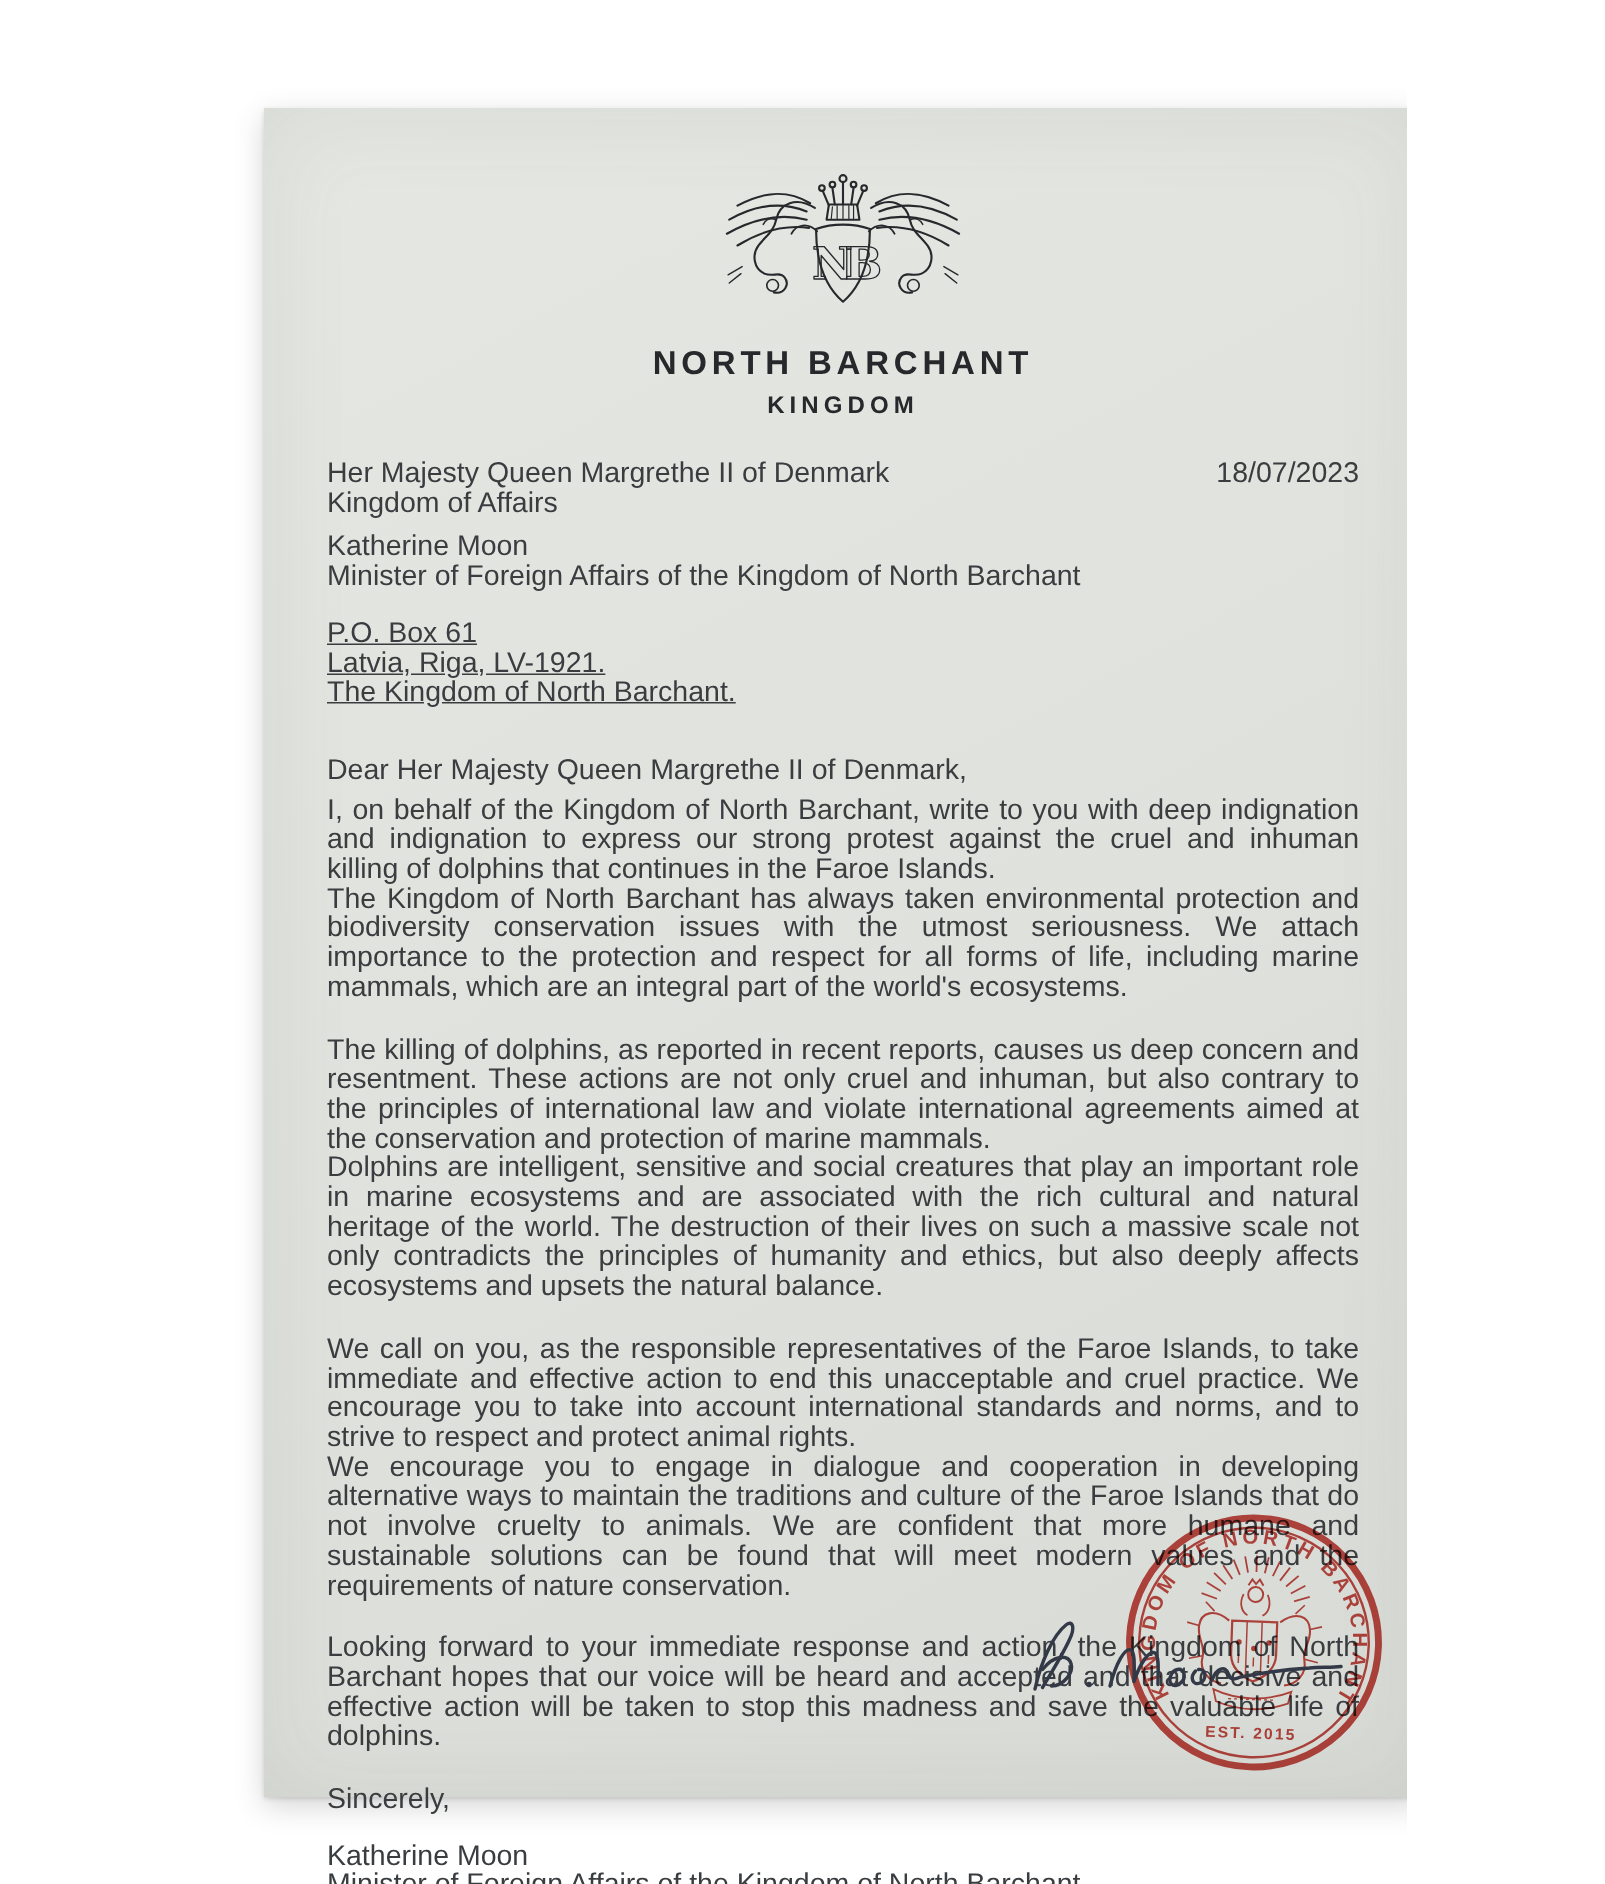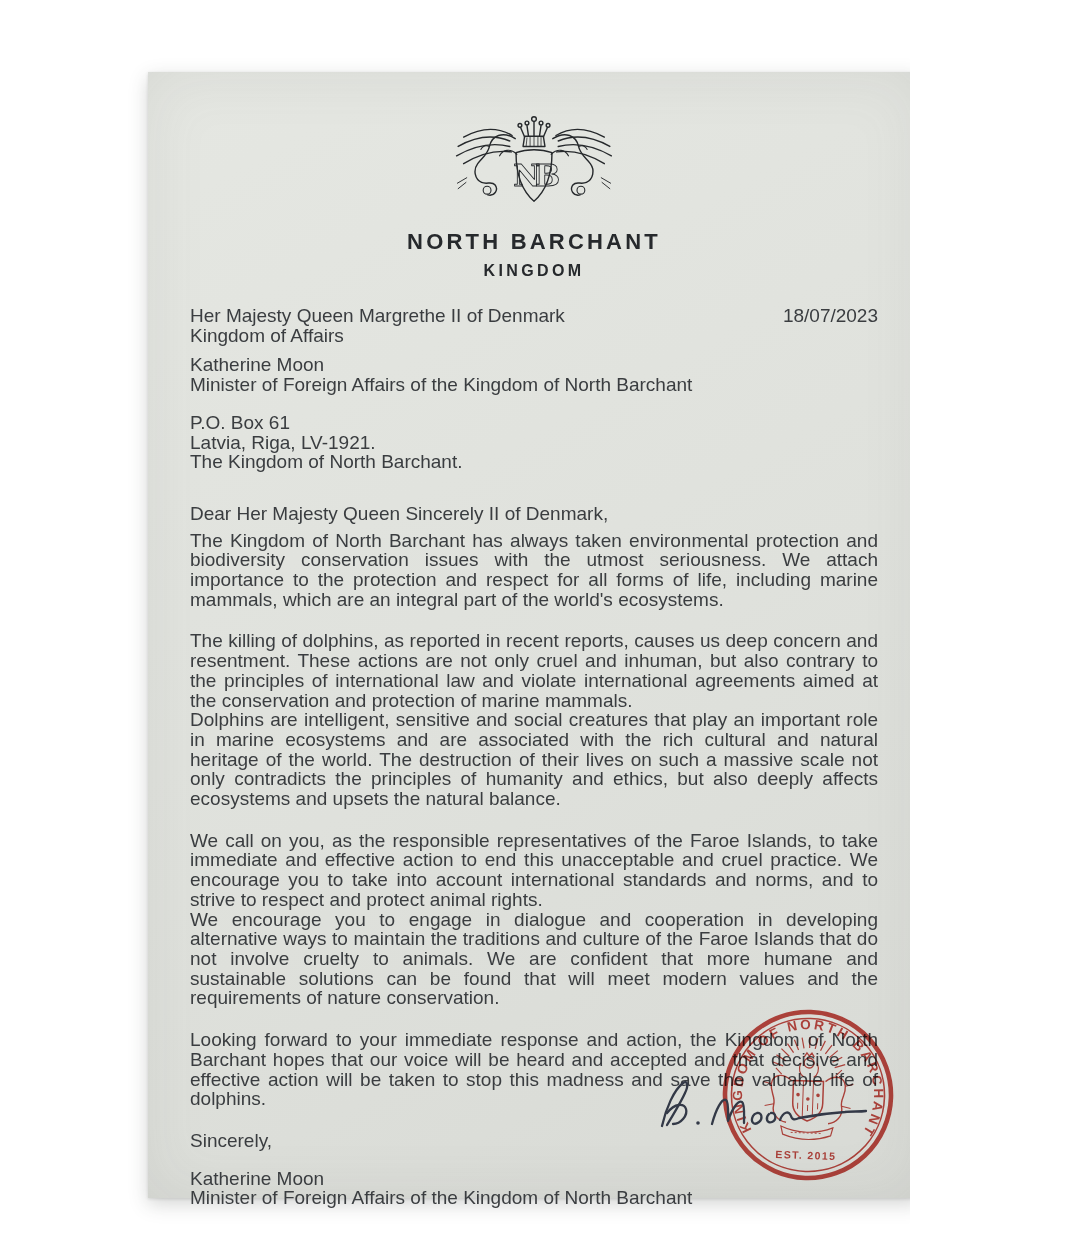--- a/index.html
+++ b/index.html
@@ -1,36 +1,36 @@
 <!DOCTYPE html>
 <html><head>
 <meta charset="utf-8">
 <style>
   html,body{margin:0;padding:0;}
   body{
     width:1070px;height:1256px;background:#ffffff;
     font-family:"Liberation Sans",sans-serif;
   }
-  .stage{position:relative;width:910px;height:1256px;background:#ffffff;overflow:hidden;}
+  .stage{position:relative;width:910px;height:1256px;background:#ffffff;overflow:hidden;margin-left:28px;}
   .paper{
     position:absolute;left:148px;top:72px;width:772px;height:1126px;
     background:linear-gradient(152deg,#e5e7e2 0%,#dfe1dc 55%,#d8dad5 100%);
     box-shadow:0 6px 18px rgba(60,64,60,.22),0 1px 3px rgba(0,0,0,.12),inset 0 0 60px rgba(96,100,94,.10);
     color:#3a3d40;
   }
   .letterhead{text-align:center;padding-top:38px;color:#26292c;}
   .crest{display:block;margin:0 auto;}
   .lh-title{font-size:22px;font-weight:bold;letter-spacing:3.2px;margin-top:7px;color:#26292c;}
   .lh-sub{font-size:16px;font-weight:bold;letter-spacing:3.4px;margin-top:7px;color:#26292c;}
   .content{padding:0 42px;font-size:19px;line-height:19.7px;}
   .addr-row{display:flex;justify-content:space-between;align-items:flex-start;margin-top:26px;}
   .addr-row .date{white-space:nowrap;}
   .line-block p{margin:0;}
   .sender-block{margin-top:10px;}
-  .return-block{margin-top:18px;}
+  .return-block{margin-top:18px;text-decoration:underline;}
   .salutation{margin-top:32px;margin-bottom:7px;}
   .para-block{margin-bottom:22px;}
   .para-block p{margin:0;text-align:justify;}
   .valediction{margin-top:20px;}
   .sig-name{margin-top:18px;}
   .sig-title{margin:0;}
   .stamp{
     position:absolute;left:570px;top:933px;width:180px;height:180px;
     mix-blend-mode:multiply;opacity:.93;transform:rotate(2deg);z-index:2;
   }
@@ -106,23 +106,24 @@
         <p>Katherine Moon</p>
         <p>Minister of Foreign Affairs of the Kingdom of North Barchant</p>
       </div>
 
       <div class="line-block return-block">
         <p>P.O. Box 61</p>
         <p>Latvia, Riga, LV-1921.</p>
         <p>The Kingdom of North Barchant.</p>
       </div>
 
-      <div class="salutation">Dear Her Majesty Queen Sincerely II of Denmark,</div>
-
-      <div class="para-block">
+      <div class="salutation">Dear Her Majesty Queen Margrethe II of Denmark,</div>
+
+      <div class="para-block">
+        <p>I, on behalf of the Kingdom of North Barchant, write to you with deep indignation and indignation to express our strong protest against the cruel and inhuman killing of dolphins that continues in the Faroe Islands.</p>
         <p>The Kingdom of North Barchant has always taken environmental protection and biodiversity conservation issues with the utmost seriousness. We attach importance to the protection and respect for all forms of life, including marine mammals, which are an integral part of the world's ecosystems.</p>
       </div>
 
       <div class="para-block">
         <p>The killing of dolphins, as reported in recent reports, causes us deep concern and resentment. These actions are not only cruel and inhuman, but also contrary to the principles of international law and violate international agreements aimed at the conservation and protection of marine mammals.</p>
         <p>Dolphins are intelligent, sensitive and social creatures that play an important role in marine ecosystems and are associated with the rich cultural and natural heritage of the world. The destruction of their lives on such a massive scale not only contradicts the principles of humanity and ethics, but also deeply affects ecosystems and upsets the natural balance.</p>
       </div>
 
       <div class="para-block">
         <p>We call on you, as the responsible representatives of the Faroe Islands, to take immediate and effective action to end this unacceptable and cruel practice. We encourage you to take into account international standards and norms, and to strive to respect and protect animal rights.</p>

